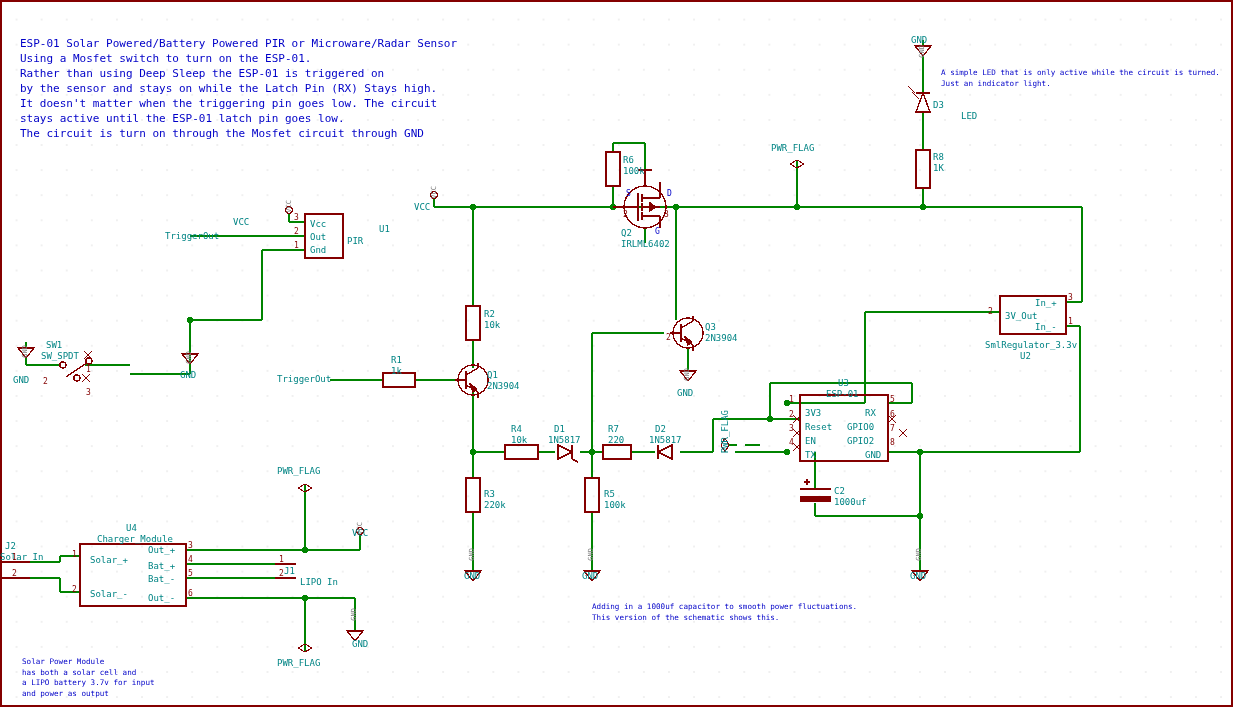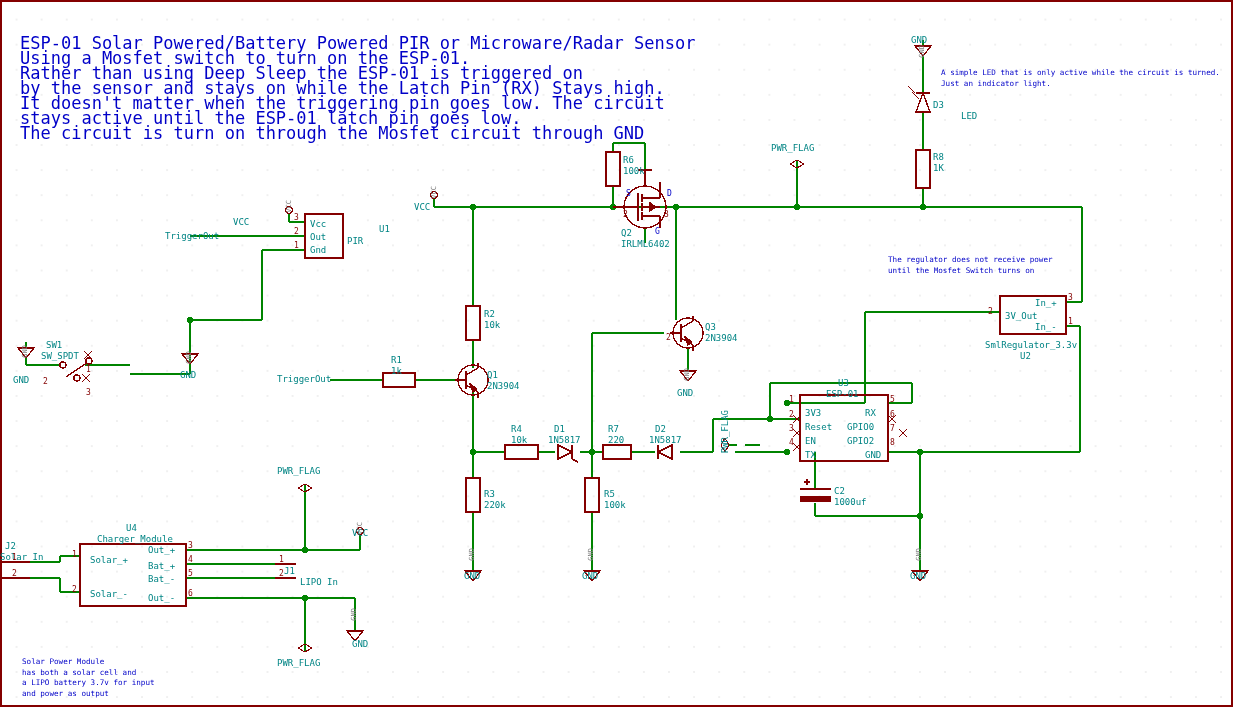--- a/index.html
+++ b/index.html
@@ -26,21 +26,21 @@
   .pin{position:absolute;color:#840000;white-space:pre;
        font-family:"DejaVu Sans Mono","Liberation Mono",monospace;
        font-size:8px;line-height:8px;}
   .net{position:absolute;color:#008484;white-space:pre;
        font-family:"DejaVu Sans Mono","Liberation Mono",monospace;
        font-size:9px;}
   .vert{writing-mode:vertical-rl;transform:rotate(180deg);}
   .gl{position:absolute;color:#808080;font-size:7px;white-space:pre;
       font-family:"DejaVu Sans Mono","Liberation Mono",monospace;}
   #title{position:absolute;left:20px;top:36px;color:#0000c8;
-     font-size:17px;line-height:15.05px;white-space:pre;
+     font-size:11px;line-height:15.05px;white-space:pre;
      font-family:"DejaVu Sans Mono","Liberation Mono",monospace;}
 </style>
 </head>
 <body>
 
 <div id="sheet">
   <div id="grid"></div>
 
   <svg id="art" xmlns="http://www.w3.org/2000/svg" shape-rendering="crispEdges">
     <defs>
@@ -325,22 +325,22 @@
   <div id="title">ESP-01 Solar Powered/Battery Powered PIR or Microware/Radar Sensor
 Using a Mosfet switch to turn on the ESP-01.
 Rather than using Deep Sleep the ESP-01 is triggered on
 by the sensor and stays on while the Latch Pin (RX) Stays high.
 It doesn't matter when the triggering pin goes low. The circuit
 stays active until the ESP-01 latch pin goes low.
 The circuit is turn on through the Mosfet circuit through GND</div>
 
   <div class="note" style="left:941px;top:68px;font-size:7.6px;line-height:10.6px;">A simple LED that is only active while the circuit is turned.
 Just an indicator light.</div>
-  <div class="note" style="left:888px;top:255px;font-size:7.6px;line-height:10.6px;">The regulator does not receive power
-until the Mosfet Switch turns on</div>
+  <div class="note" style="left:592px;top:602px;font-size:7.6px;line-height:10.6px;">Adding in a 1000uf capacitor to smooth power fluctuations.
+This version of the schematic shows this.</div>
   <div class="note" style="left:22px;top:657px;font-size:7.6px;line-height:10.6px;">Solar Power Module
 has both a solar cell and
 a LIPO battery 3.7v for input
 and power as output</div>
 
   <div class="lbl" style="left:933px;top:100px;">D3</div>
   <div class="lbl" style="left:933px;top:111px;padding-left:28px;">LED</div>
   <div class="lbl" style="left:933px;top:152px;">R8</div>
   <div class="lbl" style="left:933px;top:163px;">1K</div>
 

